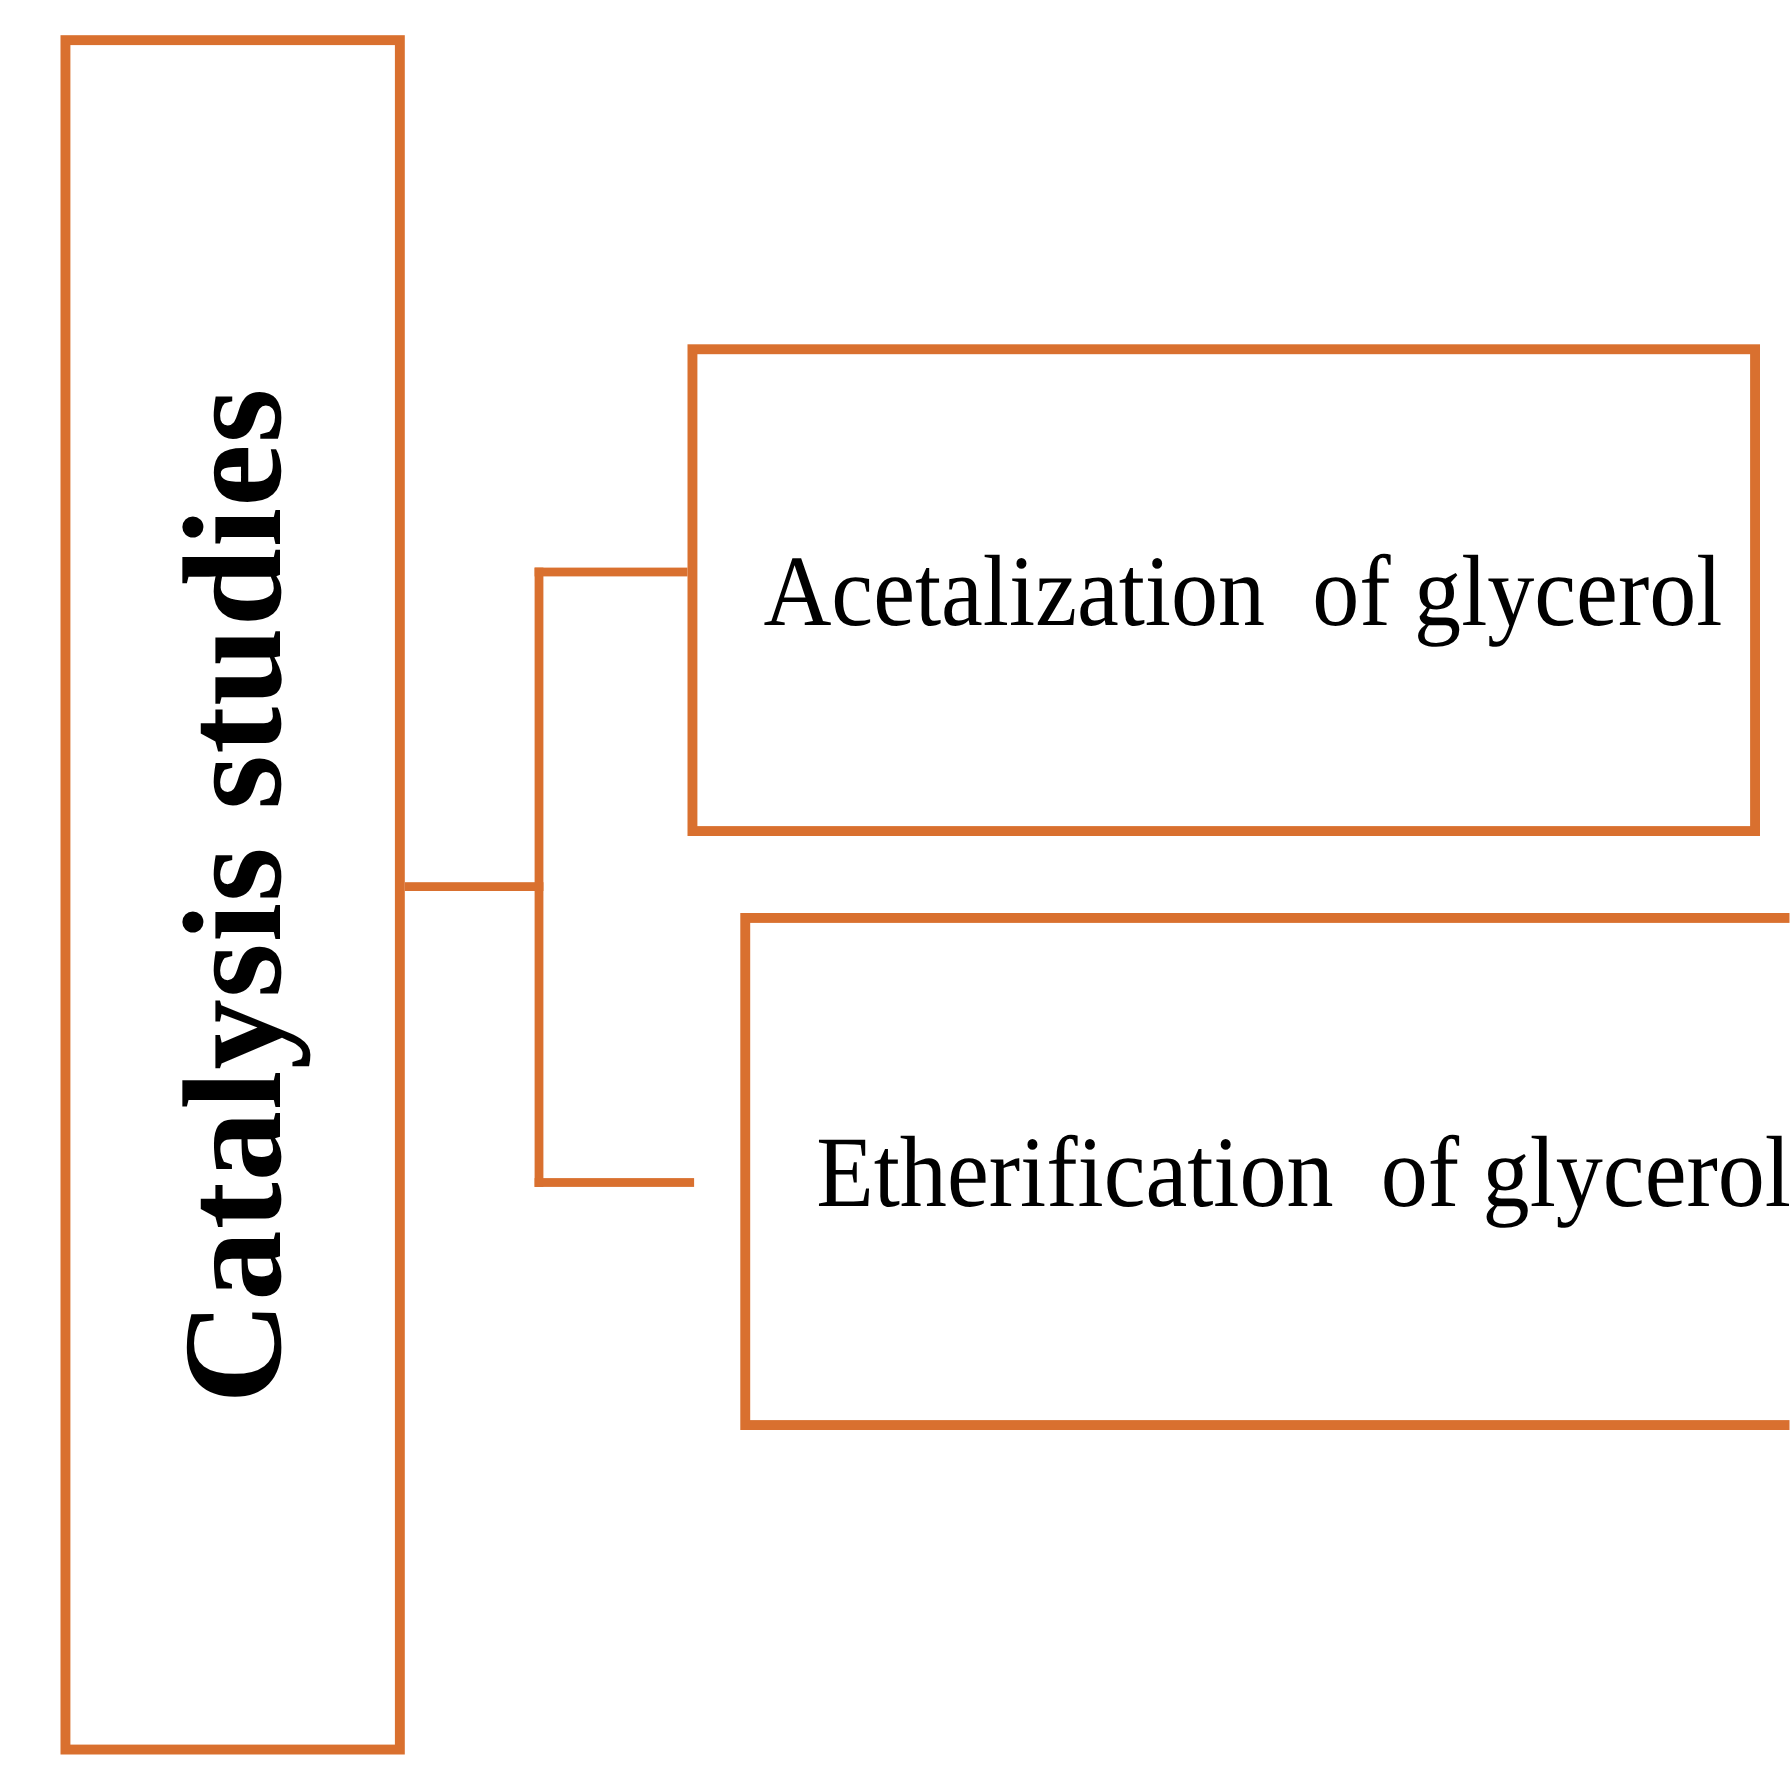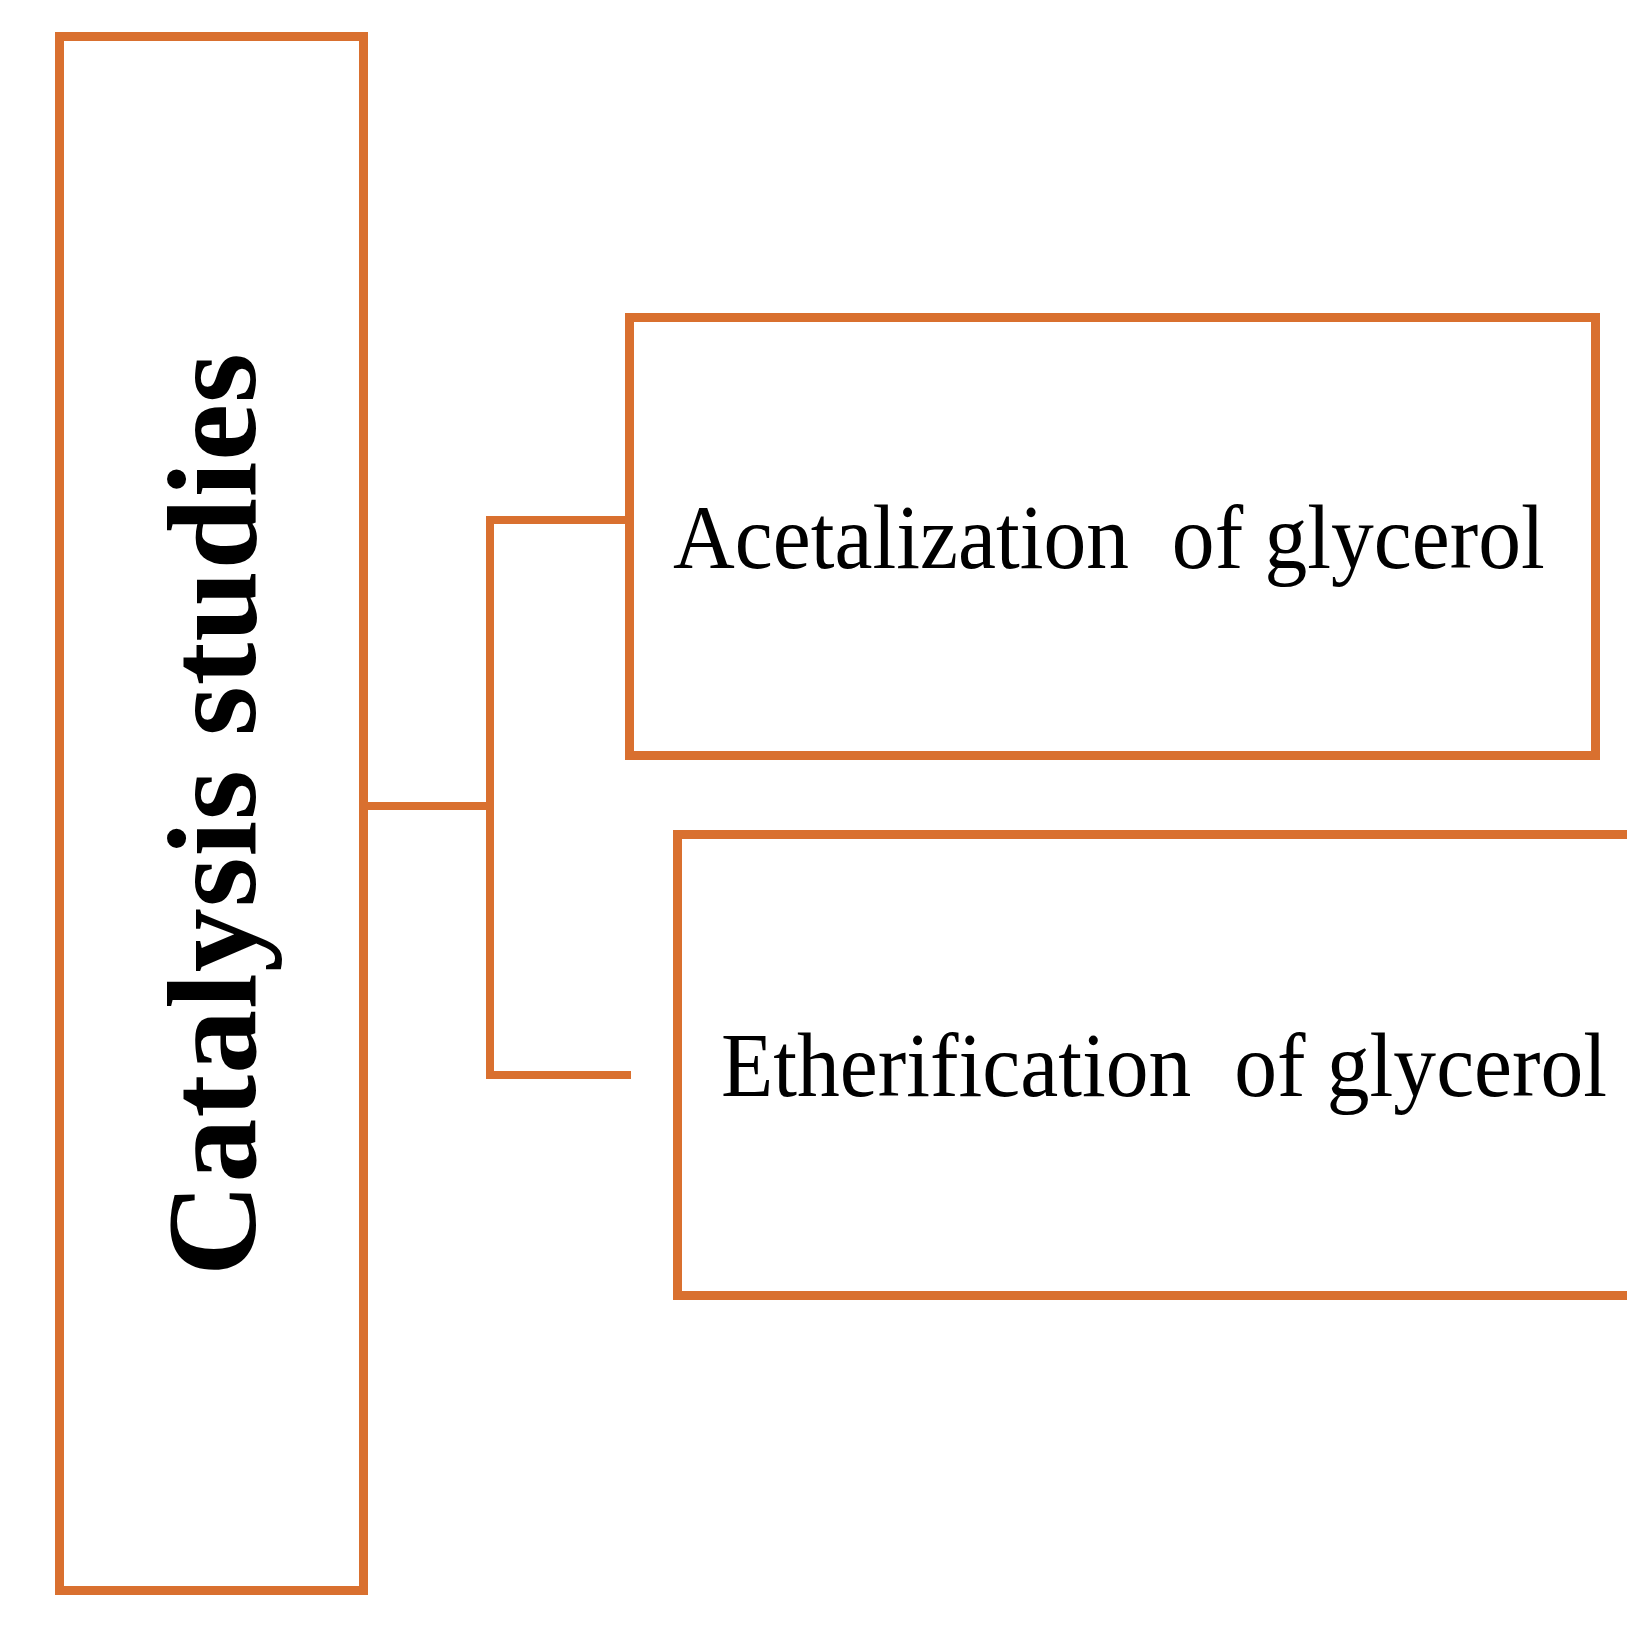--- a/index.html
+++ b/index.html
@@ -73,21 +73,21 @@
   
   .branch-label {
     position: absolute;
     left: 0;
     top: 0;
     width: 100%;
     height: 100%;
     display: flex;
     align-items: center;
     justify-content: flex-start;
-    padding-left: 39px;
+    padding-left: 60px;
     box-sizing: border-box;
     pointer-events: none;
   }
   .branch-label .btext {
     font-size: 92px;
     line-height: 1;
     color: #000000;
     white-space: pre;
     font-family: "Liberation Serif", "DejaVu Serif", serif;
     transform: scaleX(0.93);

